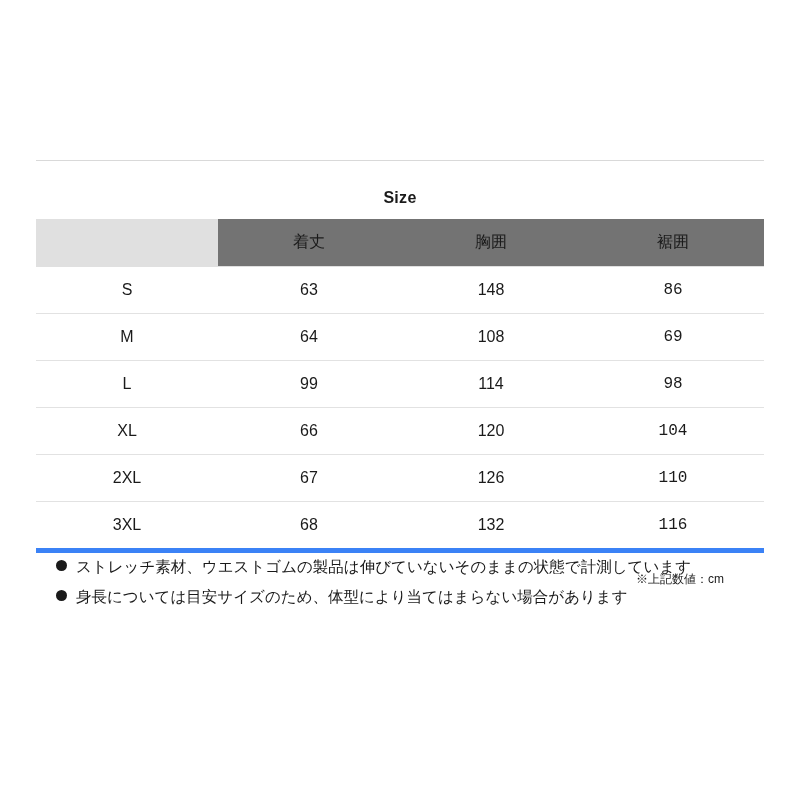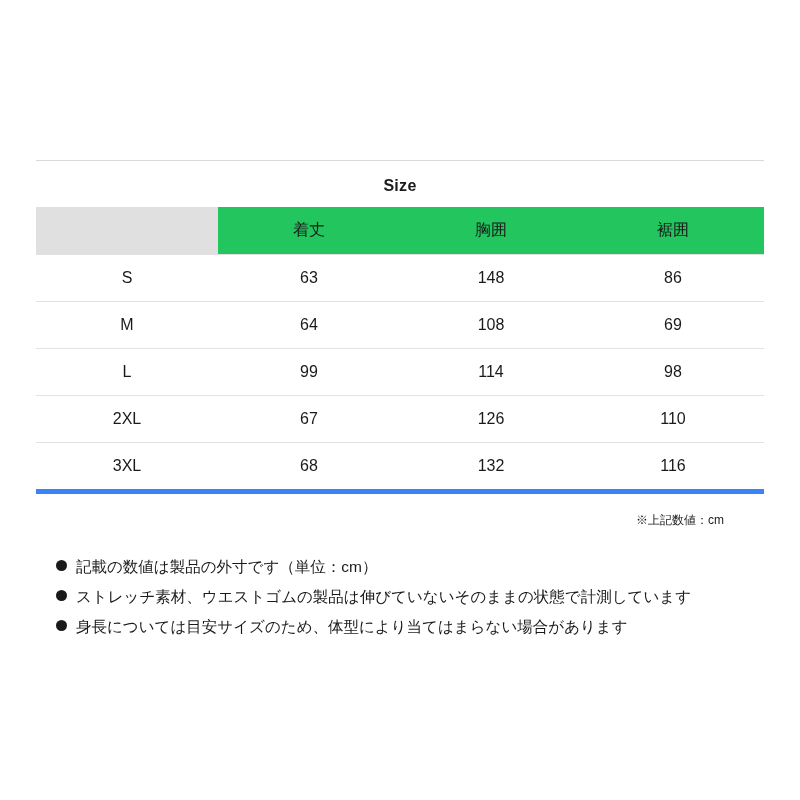--- a/index.html
+++ b/index.html
@@ -24,55 +24,55 @@
     position: absolute;
     left: 36px;
     top: 160px;
     width: 728px;
   }
   .size-title {
     text-align: center;
     font-size: 16px;
     font-weight: bold;
     letter-spacing: 0.3px;
-    padding: 16px 0 12px 0;
+    padding: 28px 0 12px 0;
     border-top: 1px solid #d9d9d9;
     color: #1a1a1a;
   }
   table.size-table {
     width: 100%;
     border-collapse: collapse;
     table-layout: fixed;
   }
   table.size-table th,
   table.size-table td {
     text-align: center;
     font-size: 16px;
     font-weight: normal;
     color: #1a1a1a;
     height: 44px;
     vertical-align: middle;
     border-bottom: 1px solid #e2e2e2;
   }
   table.size-table thead th {
-    background: #22c55e;
+    background: #737373;
     border-bottom: 1px solid #e0e0e0;
     font-weight: normal;
     height: 45px;
   }
   table.size-table thead th.col-label {
     background: #e0e0e0;
   }
   table.size-table tbody tr:last-child td {
     border-bottom: 5px solid #3b82f6;
   }
   .col-0 { width: 25%; }
   .col-1 { width: 25%; }
   .col-2 { width: 25%; }
-  .col-3 { width: 25%; }
+  .col-3 { width: 25%; font-family: Liberation Mono, monospace; }
 
   .unit-note {
     text-align: right;
     font-size: 12px;
     color: #1a1a1a;
     margin-top: 18px;
     padding-right: 40px;
   }
   .notes {
     position: absolute;
@@ -127,42 +127,45 @@
           <td class="col-2">108</td>
           <td class="col-3">69</td>
         </tr>
         <tr>
           <td class="col-0">L</td>
           <td class="col-1">99</td>
           <td class="col-2">114</td>
           <td class="col-3">98</td>
         </tr>
         <tr>
+          <td class="col-0">XL</td>
+          <td class="col-1">66</td>
+          <td class="col-2">120</td>
+          <td class="col-3">104</td>
+        </tr>
+        <tr>
           <td class="col-0">2XL</td>
           <td class="col-1">67</td>
           <td class="col-2">126</td>
           <td class="col-3">110</td>
         </tr>
         <tr>
           <td class="col-0">3XL</td>
           <td class="col-1">68</td>
           <td class="col-2">132</td>
           <td class="col-3">116</td>
         </tr>
       </tbody>
     </table>
 
     <div class="unit-note">※上記数値：cm</div>
   </div>
 
   <div class="notes">
     <div class="note-line">
-      <span class="bullet"></span><span>記載の数値は製品の外寸です（単位：cm）</span>
-    </div>
-    <div class="note-line">
       <span class="bullet"></span><span>ストレッチ素材、ウエストゴムの製品は伸びていないそのままの状態で計測しています</span>
     </div>
     <div class="note-line">
       <span class="bullet"></span><span>身長については目安サイズのため、体型により当てはまらない場合があります</span>
     </div>
   </div>
 
 </div>
 
 </body></html>

